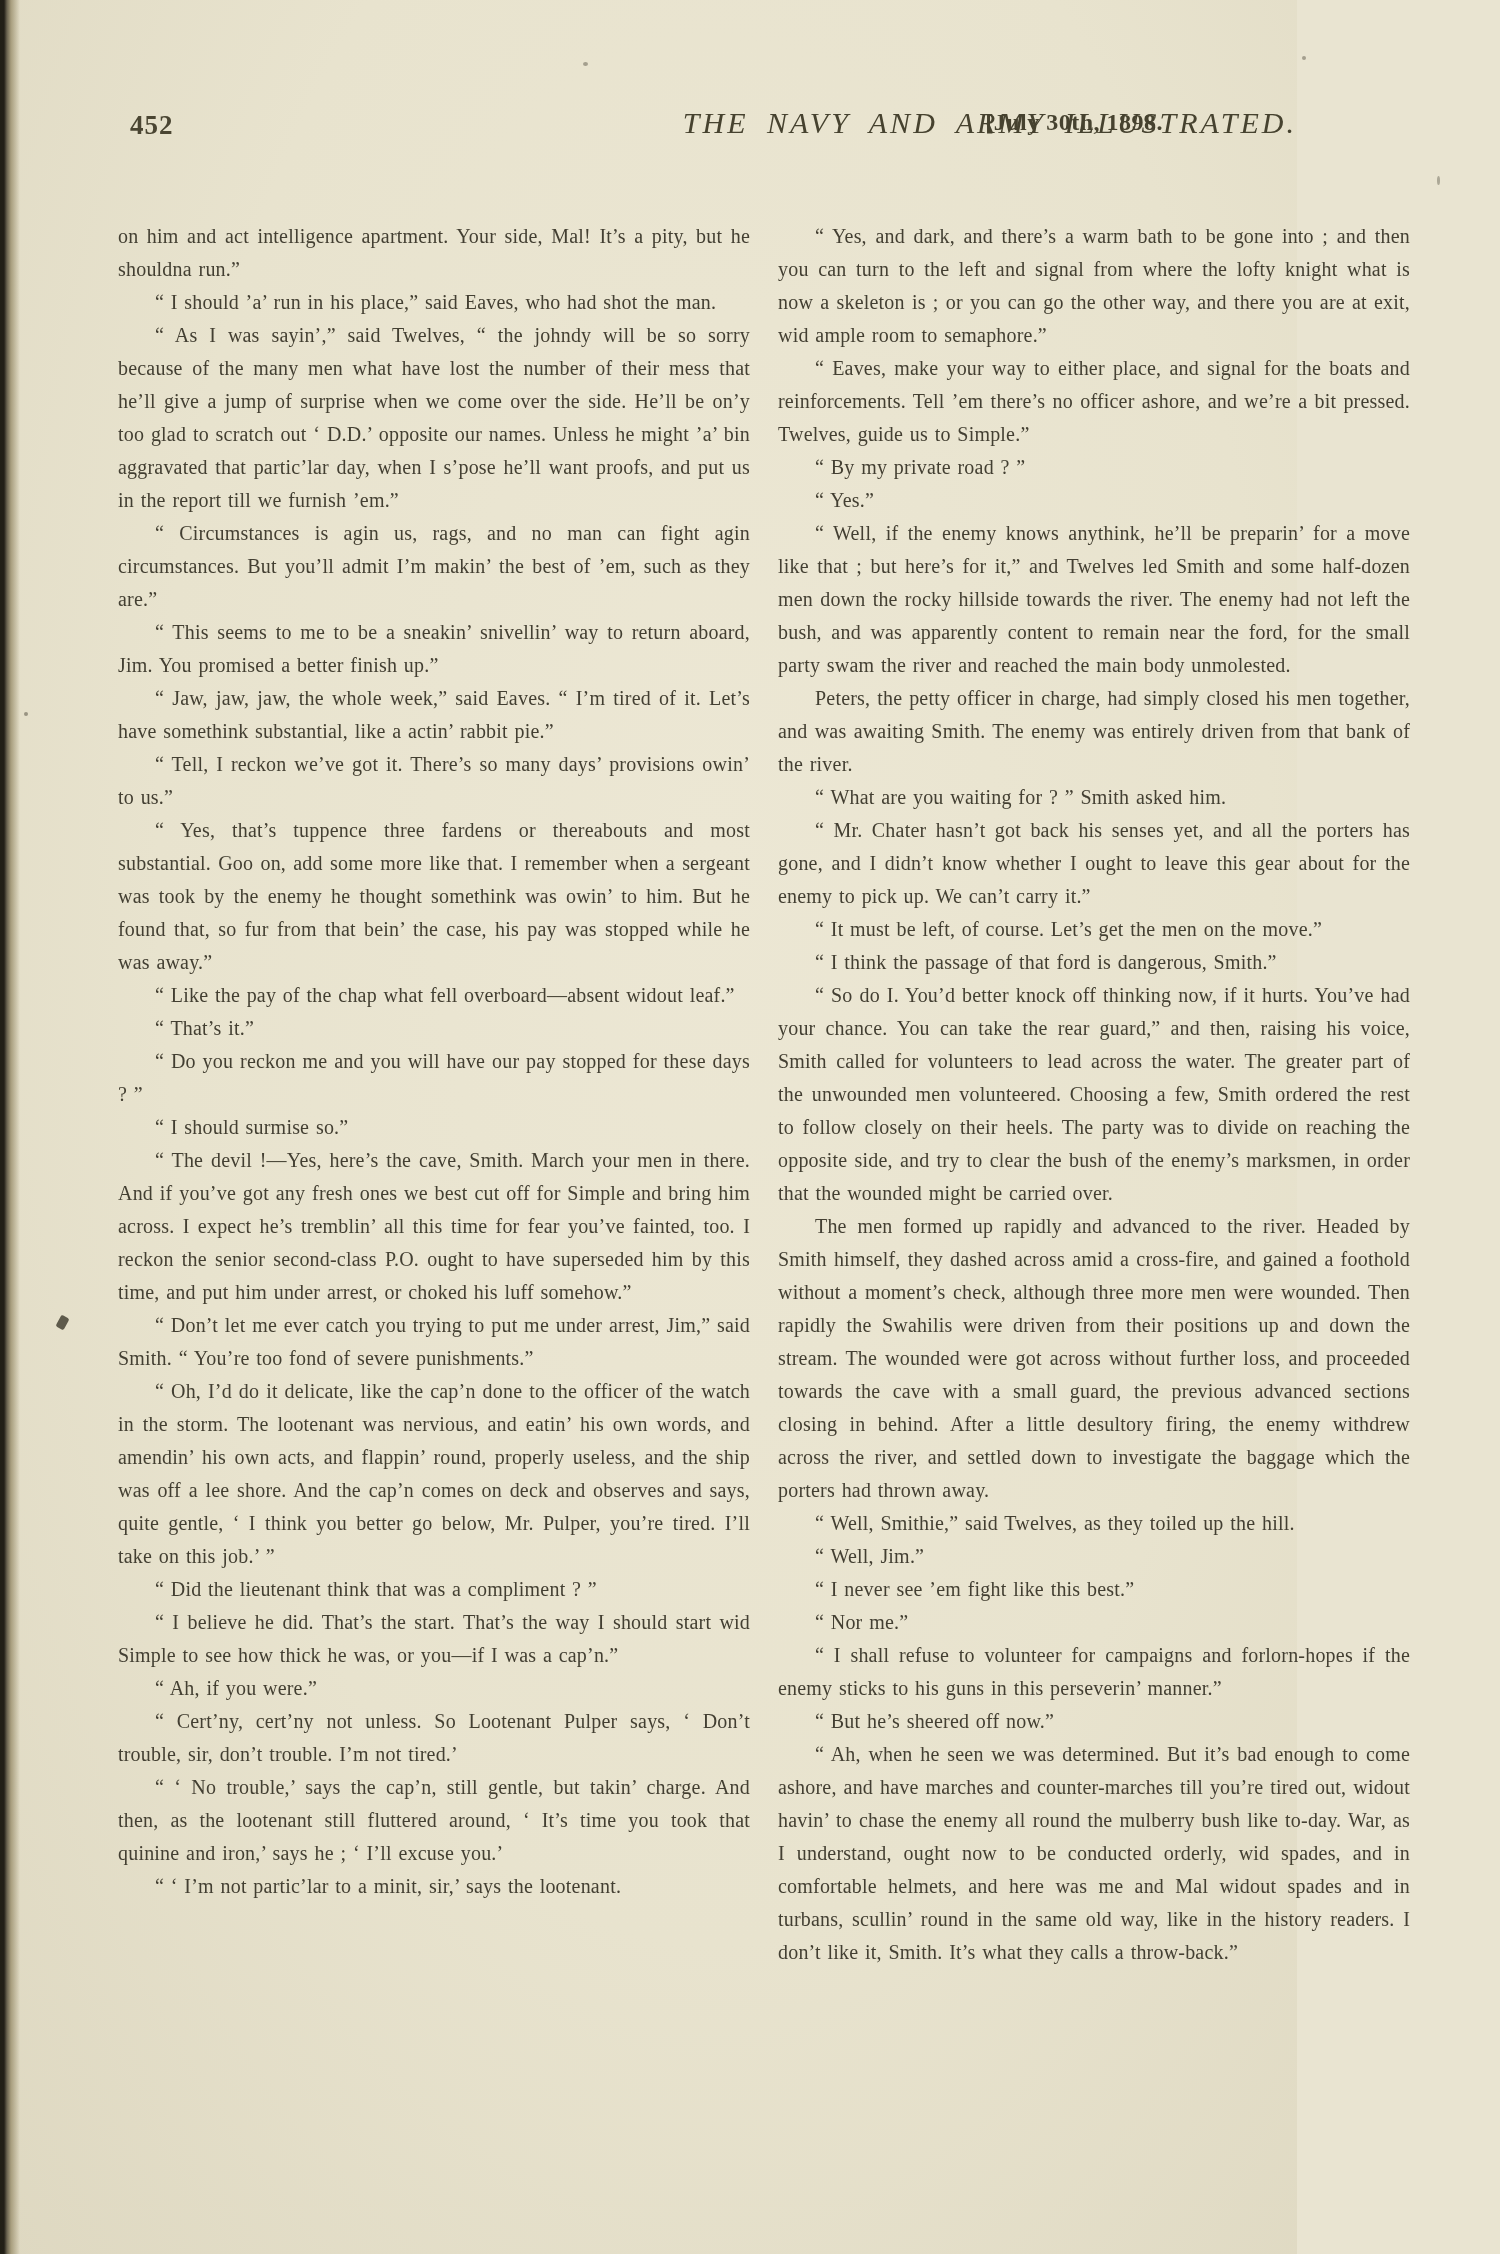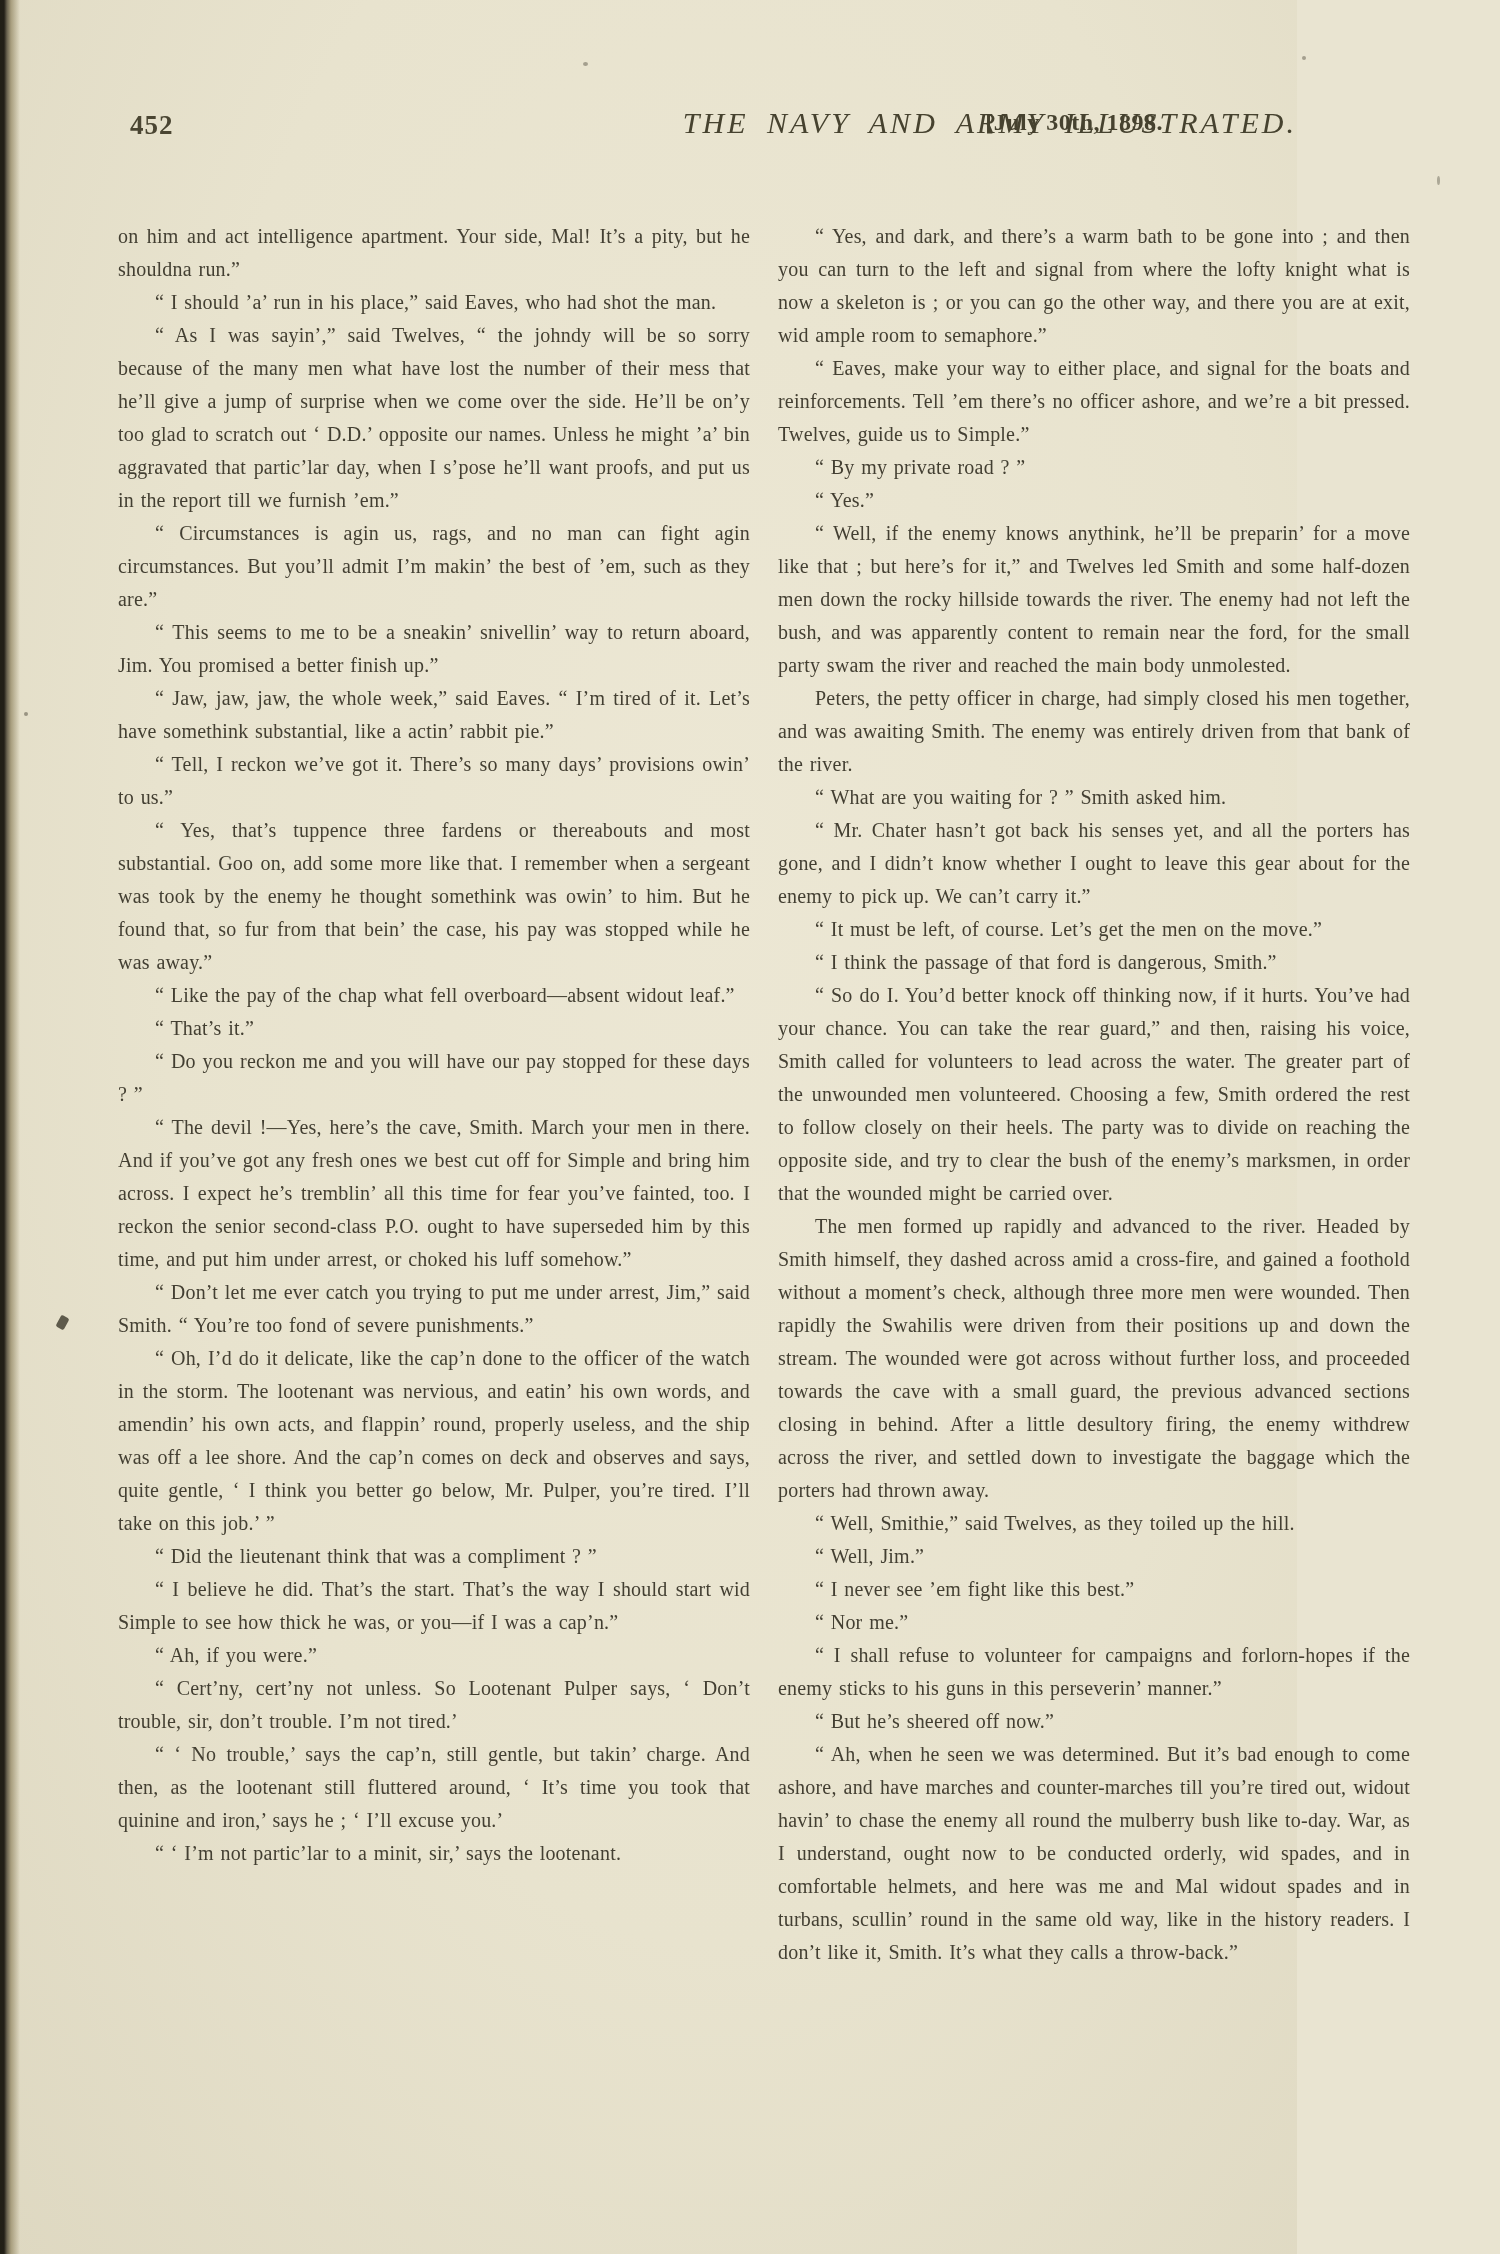--- a/index.html
+++ b/index.html
@@ -73,20 +73,21 @@
           <p class="para indent">“ I should ’a’ run in his place,” said Eaves, who had shot the man.</p>
           <p class="para indent">“ As I was sayin’,” said Twelves, “ the johndy will be so sorry because of the many men what have lost the number of their mess that he’ll give a jump of surprise when we come over the side.  He’ll be on’y too glad to scratch out ‘ D.D.’ opposite our names.  Unless he might ’a’ bin aggravated that partic’lar day, when I s’pose he’ll want proofs, and put us in the report till we furnish ’em.”</p>
           <p class="para indent">“ Circumstances is agin us, rags, and no man can fight agin circumstances.  But you’ll admit I’m makin’ the best of ’em, such as they are.”</p>
           <p class="para indent">“ This seems to me to be a sneakin’ snivellin’ way to return aboard, Jim.  You promised a better finish up.”</p>
           <p class="para indent">“ Jaw, jaw, jaw, the whole week,” said Eaves.  “ I’m tired of it.  Let’s have somethink substantial, like a actin’ rabbit pie.”</p>
           <p class="para indent">“ Tell, I reckon we’ve got it.  There’s so many days’ provisions owin’ to us.”</p>
           <p class="para indent">“ Yes, that’s tuppence three fardens or thereabouts and most substantial.  Goo on, add some more like that.  I remember when a sergeant was took by the enemy he thought somethink was owin’ to him.  But he found that, so fur from that bein’ the case, his pay was stopped while he was away.”</p>
           <p class="para indent">“ Like the pay of the chap what fell overboard—absent widout leaf.”</p>
           <p class="para indent">“ That’s it.”</p>
           <p class="para indent">“ Do you reckon me and you will have our pay stopped for these days ? ”</p>
+          <p class="para indent">“ I should surmise so.”</p>
           <p class="para indent">“ The devil !—Yes, here’s the cave, Smith.  March your men in there.  And if you’ve got any fresh ones we best cut off for Simple and bring him across.  I expect he’s tremblin’ all this time for fear you’ve fainted, too.  I reckon the senior second-class P.O. ought to have superseded him by this time, and put him under arrest, or choked his luff somehow.”</p>
           <p class="para indent">“ Don’t let me ever catch you trying to put me under arrest, Jim,” said Smith.  “ You’re too fond of severe punishments.”</p>
           <p class="para indent">“ Oh, I’d do it delicate, like the cap’n done to the officer of the watch in the storm.  The lootenant was nervious, and eatin’ his own words, and amendin’ his own acts, and flappin’ round, properly useless, and the ship was off a lee shore.  And the cap’n comes on deck and observes and says, quite gentle, ‘ I think you better go below, Mr. Pulper, you’re tired.  I’ll take on this job.’ ”</p>
           <p class="para indent">“ Did the lieutenant think that was a compliment ? ”</p>
           <p class="para indent">“ I believe he did.  That’s the start.  That’s the way I should start wid Simple to see how thick he was, or you—if I was a cap’n.”</p>
           <p class="para indent">“ Ah, if you were.”</p>
           <p class="para indent">“ Cert’ny, cert’ny not unless.  So Lootenant Pulper says, ‘ Don’t trouble, sir, don’t trouble.  I’m not tired.’</p>
           <p class="para indent">“ ‘ No trouble,’ says the cap’n, still gentle, but takin’ charge.  And then, as the lootenant still fluttered around, ‘ It’s time you took that quinine and iron,’ says he ; ‘ I’ll excuse you.’</p>
           <p class="para indent">“ ‘ I’m not partic’lar to a minit, sir,’ says the lootenant.</p>
         </div>

